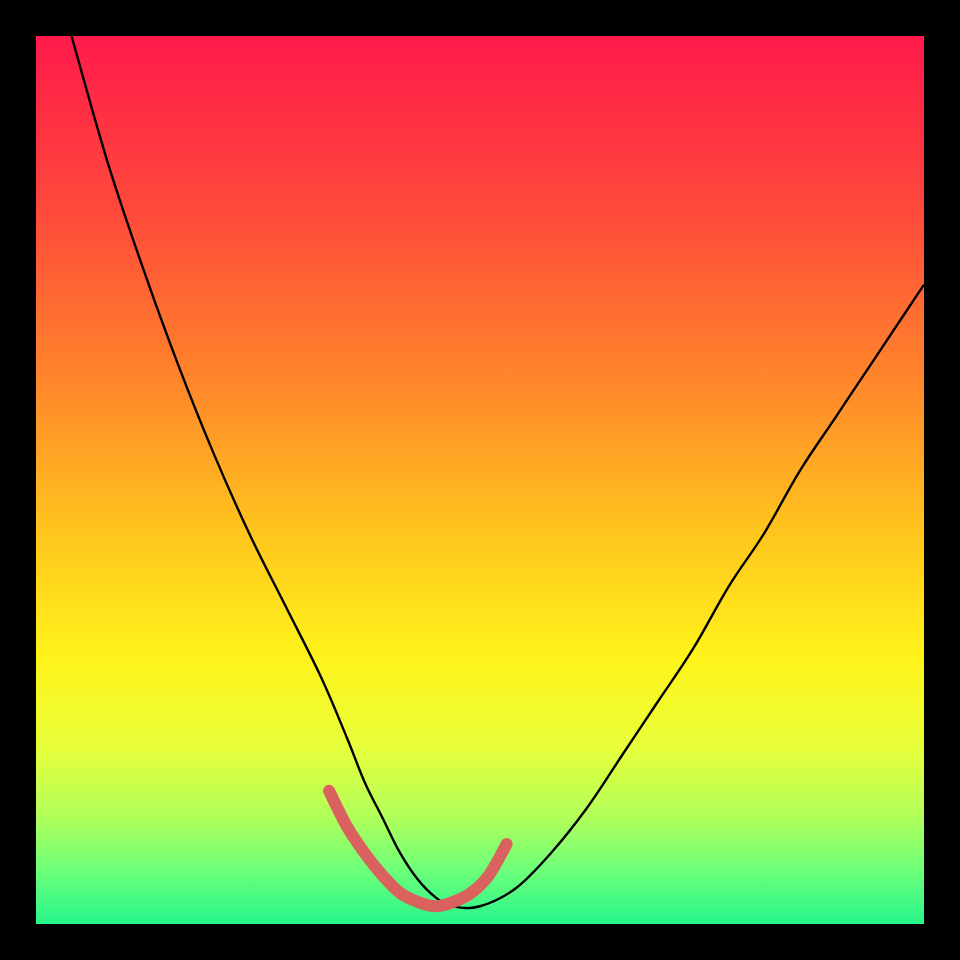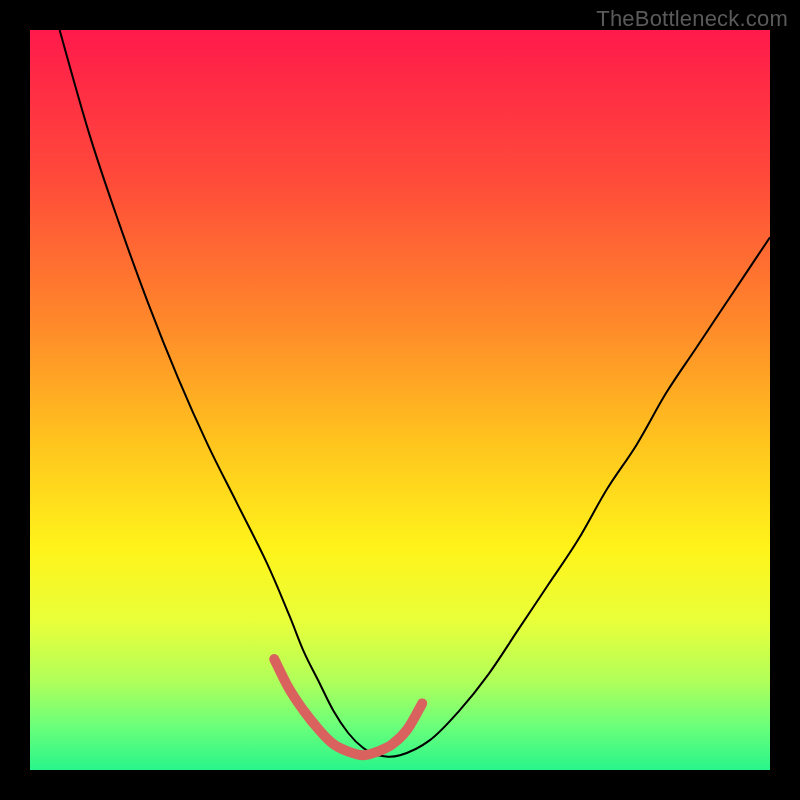--- a/index.html
+++ b/index.html
@@ -33,21 +33,20 @@
     top: 30px;
     width: 740px;
     height: 740px;
   }
   svg { display: block; }
 </style>
 </head>
 <body>
 
 <div class="outer">
-  <div class="watermark">TheBottleneck.com</div>
   <div class="plot">
     <svg id="chart-svg" width="740" height="740" viewBox="0 0 740 740">
       <defs>
         <linearGradient id="bg-grad" x1="0" y1="0" x2="0" y2="1">
             <stop offset="0%" stop-color="#ff1a4b"></stop>
             <stop offset="20%" stop-color="#ff4a3a"></stop>
             <stop offset="40%" stop-color="#ff8a2a"></stop>
             <stop offset="55.00000000000001%" stop-color="#ffc21e"></stop>
             <stop offset="70%" stop-color="#fff31a"></stop>
             <stop offset="80%" stop-color="#e8ff3a"></stop>

